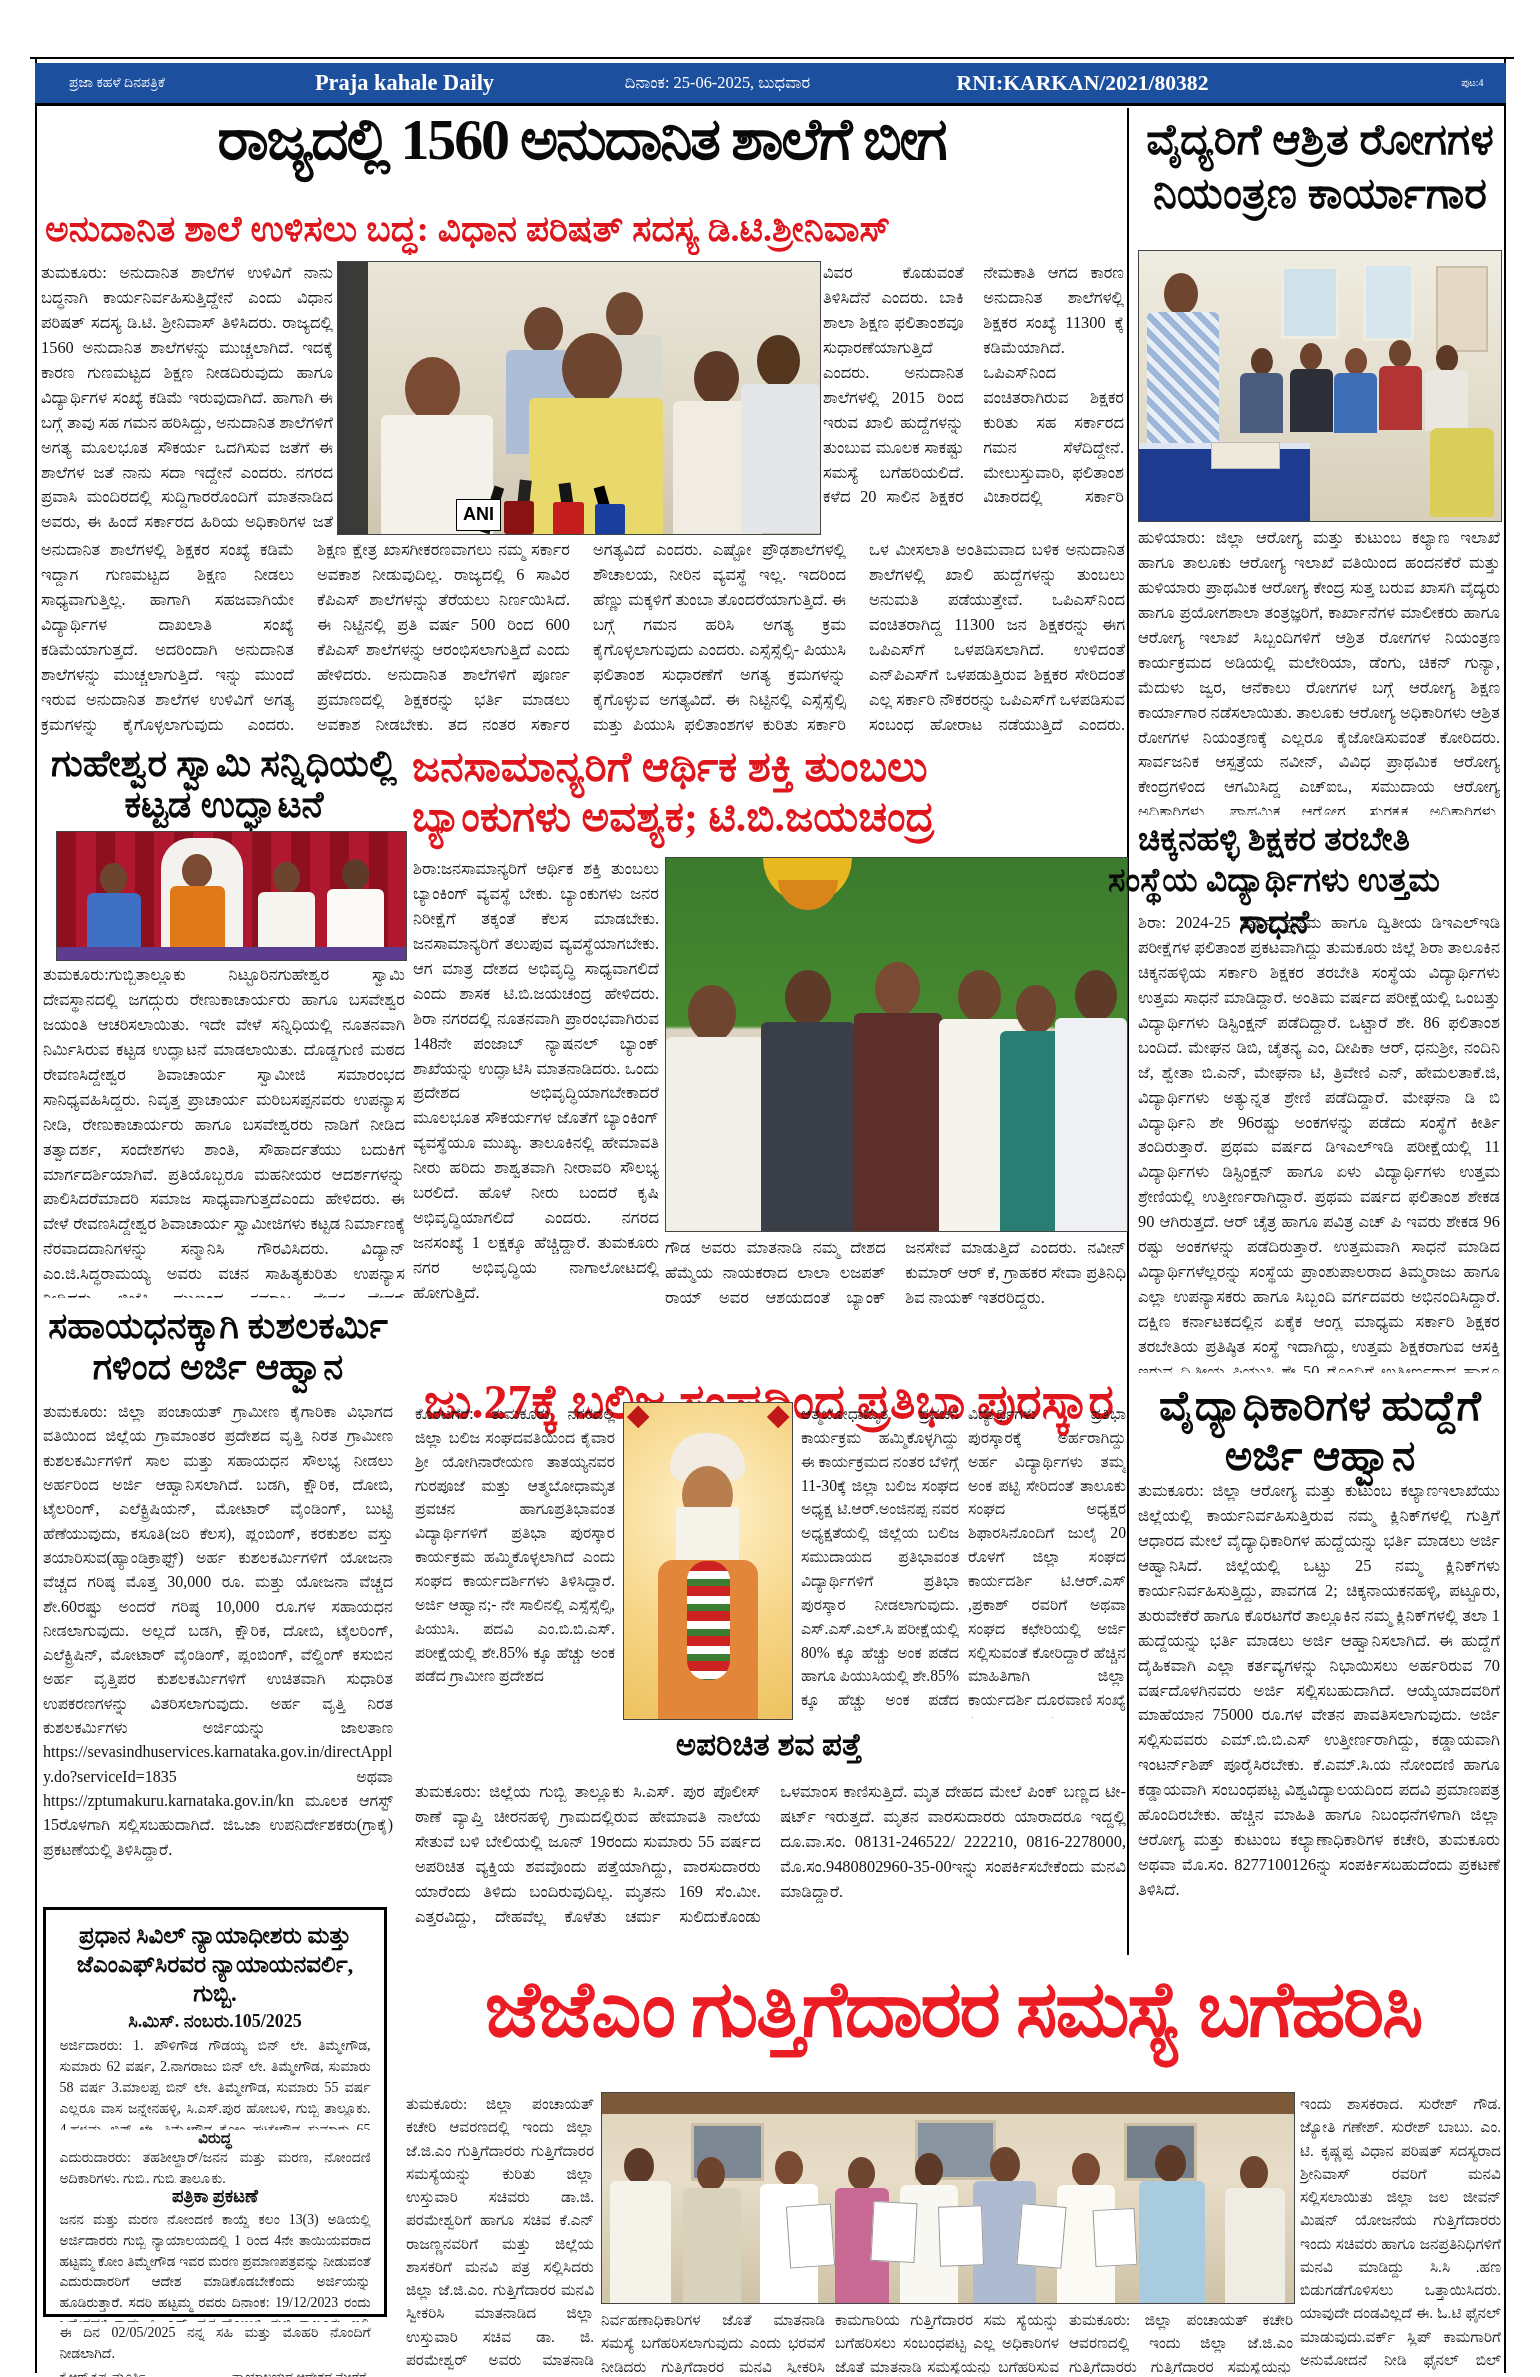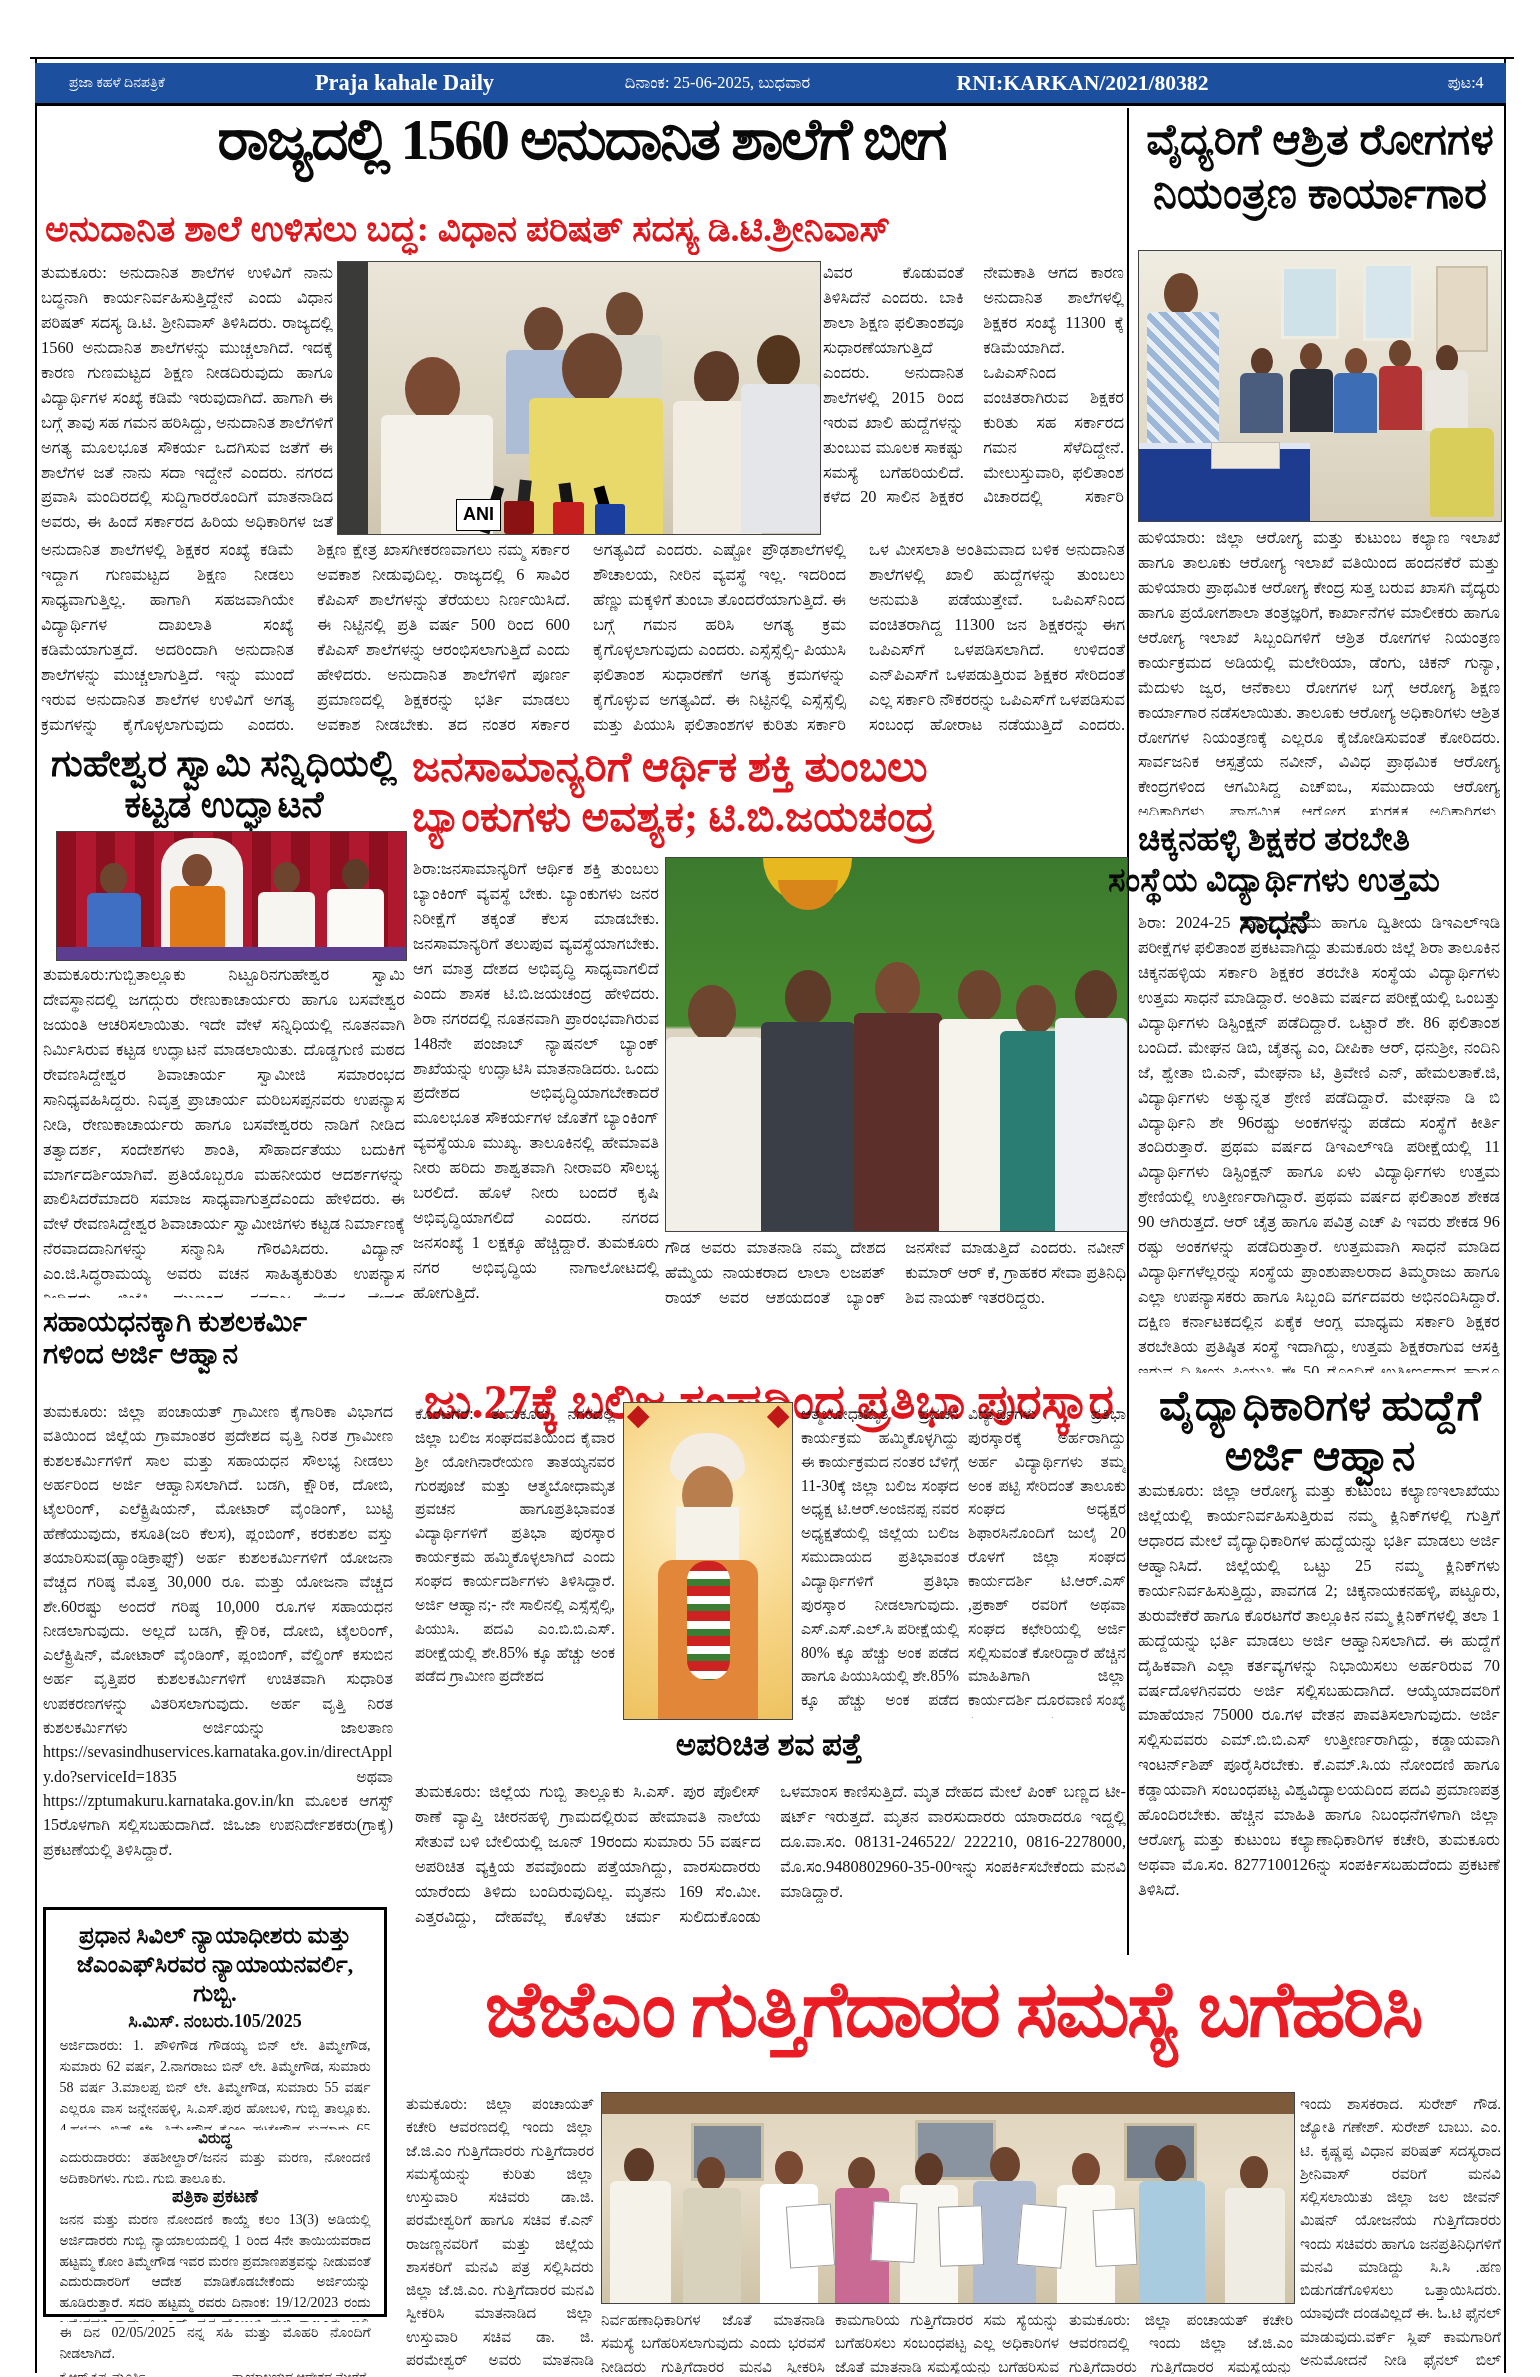--- a/index.html
+++ b/index.html
@@ -38,21 +38,21 @@
   <div class="abs rule" id="topline"></div>
   <div class="abs" id="lframe"></div>
   <div class="abs" id="rframe"></div>
   <div class="abs" id="vdiv"></div>
 
   <div class="abs" id="hdr">
     <div class="h-item" style="font-size:14px;margin-left:34px;width:179px;">ಪ್ರಜಾ ಕಹಳೆ ದಿನಪತ್ರಿಕೆ</div>
     <div class="h-item" style="font-size:22.4px;font-weight:bold;width:313px;text-align:center;">Praja kahale Daily</div>
     <div class="h-item" style="font-size:16.4px;width:313px;text-align:center;">ದಿನಾಂಕ: 25-06-2025, ಬುಧವಾರ</div>
     <div class="h-item" style="font-size:21.6px;font-weight:bold;width:417px;text-align:center;">RNI:KARKAN/2021/80382</div>
-    <div class="h-item" style="font-size:16px;flex:1;text-align:right;padding-right:22.4px;">ಪುಟ:4</div>
+    <div class="h-item" style="font-size:10px;flex:1;text-align:right;padding-right:22.4px;">ಪುಟ:4</div>
   </div>
 
   <div class="abs blackhead" style="left:41px;top:110px;width:1081px;height:93px;font-size:58px;line-height:1.05;letter-spacing:-2.2px;text-align:center;white-space:nowrap;overflow:hidden;">ರಾಜ್ಯದಲ್ಲಿ 1560 ಅನುದಾನಿತ ಶಾಲೆಗೆ ಬೀಗ</div>
   <div class="abs redhead" style="left:45px;top:210px;width:1074px;height:45px;font-size:36px;line-height:1.1;white-space:nowrap;overflow:hidden;">ಅನುದಾನಿತ ಶಾಲೆ ಉಳಿಸಲು ಬದ್ಧ: ವಿಧಾನ ಪರಿಷತ್ ಸದಸ್ಯ ಡಿ.ಟಿ.ಶ್ರೀನಿವಾಸ್</div>
 
   <div class="abs body-txt" style="left:41px;top:261px;width:292px;height:272px;">ತುಮಕೂರು: ಅನುದಾನಿತ ಶಾಲೆಗಳ ಉಳಿವಿಗೆ ನಾನು ಬದ್ಧನಾಗಿ ಕಾರ್ಯನಿರ್ವಹಿಸುತ್ತಿದ್ದೇನೆ ಎಂದು ವಿಧಾನ ಪರಿಷತ್ ಸದಸ್ಯ ಡಿ.ಟಿ. ಶ್ರೀನಿವಾಸ್ ತಿಳಿಸಿದರು. ರಾಜ್ಯದಲ್ಲಿ 1560 ಅನುದಾನಿತ ಶಾಲೆಗಳನ್ನು ಮುಚ್ಚಲಾಗಿದೆ. ಇದಕ್ಕೆ ಕಾರಣ ಗುಣಮಟ್ಟದ ಶಿಕ್ಷಣ ನೀಡದಿರುವುದು ಹಾಗೂ ವಿದ್ಯಾರ್ಥಿಗಳ ಸಂಖ್ಯೆ ಕಡಿಮೆ ಇರುವುದಾಗಿದೆ. ಹಾಗಾಗಿ ಈ ಬಗ್ಗೆ ತಾವು ಸಹ ಗಮನ ಹರಿಸಿದ್ದು, ಅನುದಾನಿತ ಶಾಲೆಗಳಿಗೆ ಅಗತ್ಯ ಮೂಲಭೂತ ಸೌಕರ್ಯ ಒದಗಿಸುವ ಜತೆಗೆ ಈ ಶಾಲೆಗಳ ಜತೆ ನಾನು ಸದಾ ಇದ್ದೇನೆ ಎಂದರು. ನಗರದ ಪ್ರವಾಸಿ ಮಂದಿರದಲ್ಲಿ ಸುದ್ದಿಗಾರರೊಂದಿಗೆ ಮಾತನಾಡಿದ ಅವರು, ಈ ಹಿಂದೆ ಸರ್ಕಾರದ ಹಿರಿಯ ಅಧಿಕಾರಿಗಳ ಜತೆ ನಡೆದ ಸಭೆಯಲ್ಲಿ ಅನುದಾನಿತ ಶಾಲೆಗಳ ಉಳಿಸುವ ನಿಟ್ಟಿನಲ್ಲಿ ನಾನು ಚರ್ಚೆ ಮಾಡಿದ್ದೇನೆ ಎಂದು ಅವರು ಹೇಳಿದರು.</div>
 
   <div class="abs photo" style="left:337px;top:261px;width:482px;height:272px;background:linear-gradient(#e9e5d8 0%,#ddd6c4 60%,#cfc6b0 100%);">
     <div class="abs" style="left:0;top:0;width:30px;height:272px;background:#3a3a38;"></div>
     <div class="head" style="left:67px;top:95px;width:55px;height:64px;background:#7a4a33;"></div>
@@ -95,21 +95,21 @@
     <div class="shirt" style="left:201px;top:60px;width:57px;height:69px;background:#f6f5f0;"></div>
     <div class="head" style="left:285px;top:27px;width:27px;height:31px;background:#5d3b28;"></div>
     <div class="shirt" style="left:270px;top:57px;width:57px;height:72px;background:#fbfaf6;"></div>
     <div class="abs" style="left:0;bottom:0;width:349px;height:13.4px;background:#5d3d8f;"></div>
   </div>
   <div class="abs body-txt" style="left:43px;top:963px;width:362px;height:335px;">
     <span>ತುಮಕೂರು:ಗುಬ್ಬಿತಾಲ್ಲೂಕು ನಿಟ್ಟೂರಿನಗುಹೇಶ್ವರ ಸ್ವಾಮಿ ದೇವಸ್ಥಾನದಲ್ಲಿ ಜಗದ್ಗುರು ರೇಣುಕಾಚಾರ್ಯರು ಹಾಗೂ ಬಸವೇಶ್ವರ ಜಯಂತಿ ಆಚರಿಸಲಾಯಿತು. ಇದೇ ವೇಳೆ ಸನ್ನಿಧಿಯಲ್ಲಿ ನೂತನವಾಗಿ ನಿರ್ಮಿಸಿರುವ ಕಟ್ಟಡ ಉದ್ಘಾಟನೆ ಮಾಡಲಾಯಿತು. ದೊಡ್ಡಗುಣಿ ಮಠದ ರೇವಣಸಿದ್ದೇಶ್ವರ ಶಿವಾಚಾರ್ಯ ಸ್ವಾಮೀಜಿ ಸಮಾರಂಭದ ಸಾನಿಧ್ಯವಹಿಸಿದ್ದರು. ನಿವೃತ್ತ ಪ್ರಾಚಾರ್ಯ ಮರಿಬಸಪ್ಪನವರು ಉಪನ್ಯಾಸ ನೀಡಿ, ರೇಣುಕಾಚಾರ್ಯರು ಹಾಗೂ ಬಸವೇಶ್ವರರು ನಾಡಿಗೆ ನೀಡಿದ ತತ್ವಾದರ್ಶ, ಸಂದೇಶಗಳು ಶಾಂತಿ, ಸೌಹಾರ್ದತೆಯು ಬದುಕಿಗೆ ಮಾರ್ಗದರ್ಶಿಯಾಗಿವೆ. ಪ್ರತಿಯೊಬ್ಬರೂ ಮಹನೀಯರ ಆದರ್ಶಗಳನ್ನು ಪಾಲಿಸಿದರೆಮಾದರಿ ಸಮಾಜ ಸಾಧ್ಯವಾಗುತ್ತದೆಎಂದು ಹೇಳಿದರು.</span>
     <span>ಈ ವೇಳೆ ರೇವಣಸಿದ್ದೇಶ್ವರ ಶಿವಾಚಾರ್ಯ ಸ್ವಾಮೀಜಿಗಳು ಕಟ್ಟಡ ನಿರ್ಮಾಣಕ್ಕೆ ನೆರವಾದದಾನಿಗಳನ್ನು ಸನ್ಮಾನಿಸಿ ಗೌರವಿಸಿದರು. ವಿದ್ಯಾನ್ ಎಂ.ಜಿ.ಸಿದ್ಧರಾಮಯ್ಯ ಅವರು ವಚನ ಸಾಹಿತ್ಯಕುರಿತು ಉಪನ್ಯಾಸ ನೀಡಿದರು. ಬಿಜೆಪಿ ಮುಖಂಡ, ಸಮಾಜ ಸೇವಕ ಪ್ರೇಮ್ ಕುಮಾರ್,ಡಾ.ಮೀನಾಕ್ಷಿ ಬಂಡಿಮಠ, ಗ್ರಾಮ ಪಂಚಾಯ್ತಿ ಅಧ್ಯಕ್ಷೆ ಮಂಗಳಗೌರಮ್ಮ, ಜಗದೀಶ್ ಮೊದಲಾದವರು ಭಾಗವಹಿಸಿದ್ದರು. ಕಾರ್ಯಕ್ರಮದ ಅಂಗವಾಗಿ ದಾಸೋಹ ವ್ಯವಸ್ಥೆ ಮಾಡಲಾಗಿತ್ತು.</span>
   </div>
 
-  <div class="abs blackhead" style="left:43px;top:1306px;width:350px;font-size:28px;line-height:1.15;text-align:left;">
+  <div class="abs blackhead" style="left:43px;top:1306px;width:350px;font-size:36px;line-height:1.15;text-align:center;">
     <div>ಸಹಾಯಧನಕ್ಕಾಗಿ ಕುಶಲಕರ್ಮಿ</div>
     <div>ಗಳಿಂದ ಅರ್ಜಿ ಆಹ್ವಾನ</div>
   </div>
   <div class="abs body-txt" style="left:43px;top:1400px;width:350px;height:498px;font-size:16px;">ತುಮಕೂರು: ಜಿಲ್ಲಾ ಪಂಚಾಯತ್ ಗ್ರಾಮೀಣ ಕೈಗಾರಿಕಾ ವಿಭಾಗದ ವತಿಯಿಂದ ಜಿಲ್ಲೆಯ ಗ್ರಾಮಾಂತರ ಪ್ರದೇಶದ ವೃತ್ತಿ ನಿರತ ಗ್ರಾಮೀಣ ಕುಶಲಕರ್ಮಿಗಳಿಗೆ ಸಾಲ ಮತ್ತು ಸಹಾಯಧನ ಸೌಲಭ್ಯ ನೀಡಲು ಅರ್ಹರಿಂದ ಅರ್ಜಿ ಆಹ್ವಾನಿಸಲಾಗಿದೆ. ಬಡಗಿ, ಕ್ಷೌರಿಕ, ದೋಬಿ, ಟೈಲರಿಂಗ್, ಎಲೆಕ್ಟ್ರಿಷಿಯನ್, ಮೋಟಾರ್ ವೈಂಡಿಂಗ್, ಬುಟ್ಟಿ ಹೆಣೆಯುವುದು, ಕಸೂತಿ(ಜರಿ ಕೆಲಸ), ಪ್ಲಂಬಿಂಗ್, ಕರಕುಶಲ ವಸ್ತು ತಯಾರಿಸುವ(ಹ್ಯಾಂಡಿಕ್ರಾಫ್ಟ್) ಅರ್ಹ ಕುಶಲಕರ್ಮಿಗಳಿಗೆ ಯೋಜನಾ ವೆಚ್ಚದ ಗರಿಷ್ಠ ಮೊತ್ತ 30,000 ರೂ. ಮತ್ತು ಯೋಜನಾ ವೆಚ್ಚದ ಶೇ.60ರಷ್ಟು ಅಂದರೆ ಗರಿಷ್ಠ 10,000 ರೂ.ಗಳ ಸಹಾಯಧನ ನೀಡಲಾಗುವುದು. ಅಲ್ಲದೆ ಬಡಗಿ, ಕ್ಷೌರಿಕ, ದೋಬಿ, ಟೈಲರಿಂಗ್, ಎಲೆಕ್ಟ್ರಿಷಿನ್, ಮೋಟಾರ್ ವೈಂಡಿಂಗ್, ಪ್ಲಂಬಿಂಗ್, ವೆಲ್ಡಿಂಗ್ ಕಸುಬಿನ ಅರ್ಹ ವೃತ್ತಿಪರ ಕುಶಲಕರ್ಮಿಗಳಿಗೆ ಉಚಿತವಾಗಿ ಸುಧಾರಿತ ಉಪಕರಣಗಳನ್ನು ವಿತರಿಸಲಾಗುವುದು. ಅರ್ಹ ವೃತ್ತಿ ನಿರತ ಕುಶಲಕರ್ಮಿಗಳು ಅರ್ಜಿಯನ್ನು ಜಾಲತಾಣ https://sevasindhuservices.karnataka.gov.in/directApply.do?serviceId=1835 ಅಥವಾ https://zptumakuru.karnataka.gov.in/kn ಮೂಲಕ ಆಗಸ್ಟ್ 15ರೊಳಗಾಗಿ ಸಲ್ಲಿಸಬಹುದಾಗಿದೆ. ಜಿಒಜಾ ಉಪನಿರ್ದೇಶಕರು(ಗ್ರಾಕೈ) ಪ್ರಕಟಣೆಯಲ್ಲಿ ತಿಳಿಸಿದ್ದಾರೆ.</div>
 
   <div class="abs" id="courtbox" style="left:43px;top:1907px;width:344px;height:410px;">
     <div class="blackhead" style="font-size:23px;text-align:center;line-height:1.25;">
       <div>ಪ್ರಧಾನ ಸಿವಿಲ್ ನ್ಯಾಯಾಧೀಶರು ಮತ್ತು</div>
       <div>ಜೆಎಂಎಫ್‌ಸಿರವರ ನ್ಯಾಯಾಯನವರ್ಲಿ, ಗುಬ್ಬಿ.</div>
     </div>

